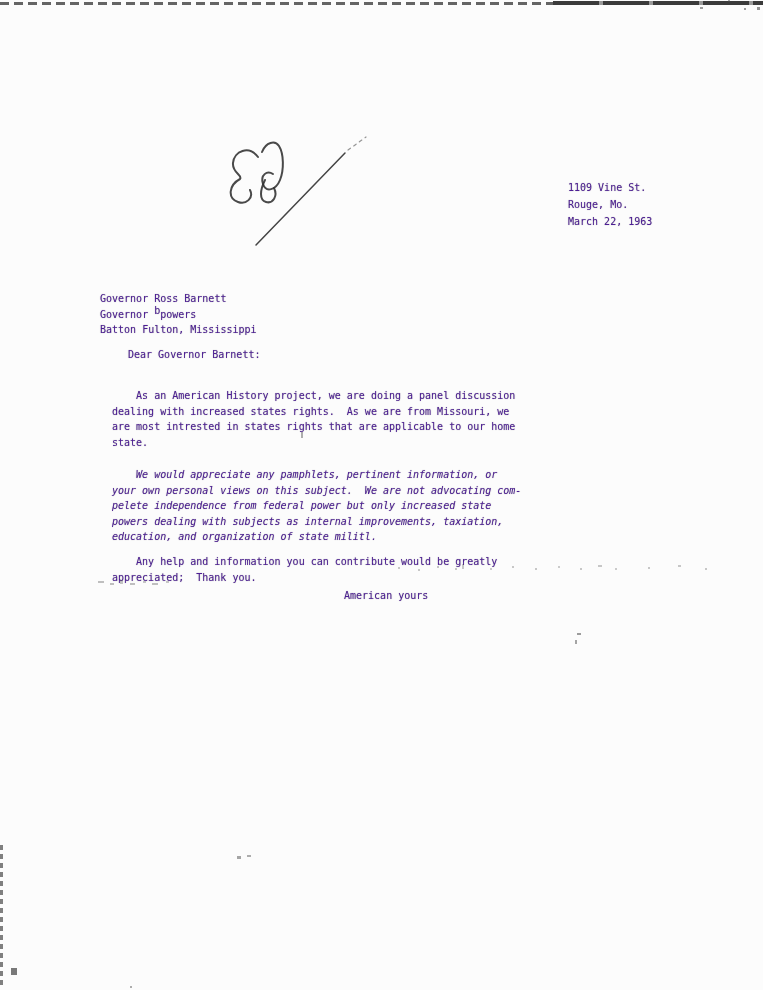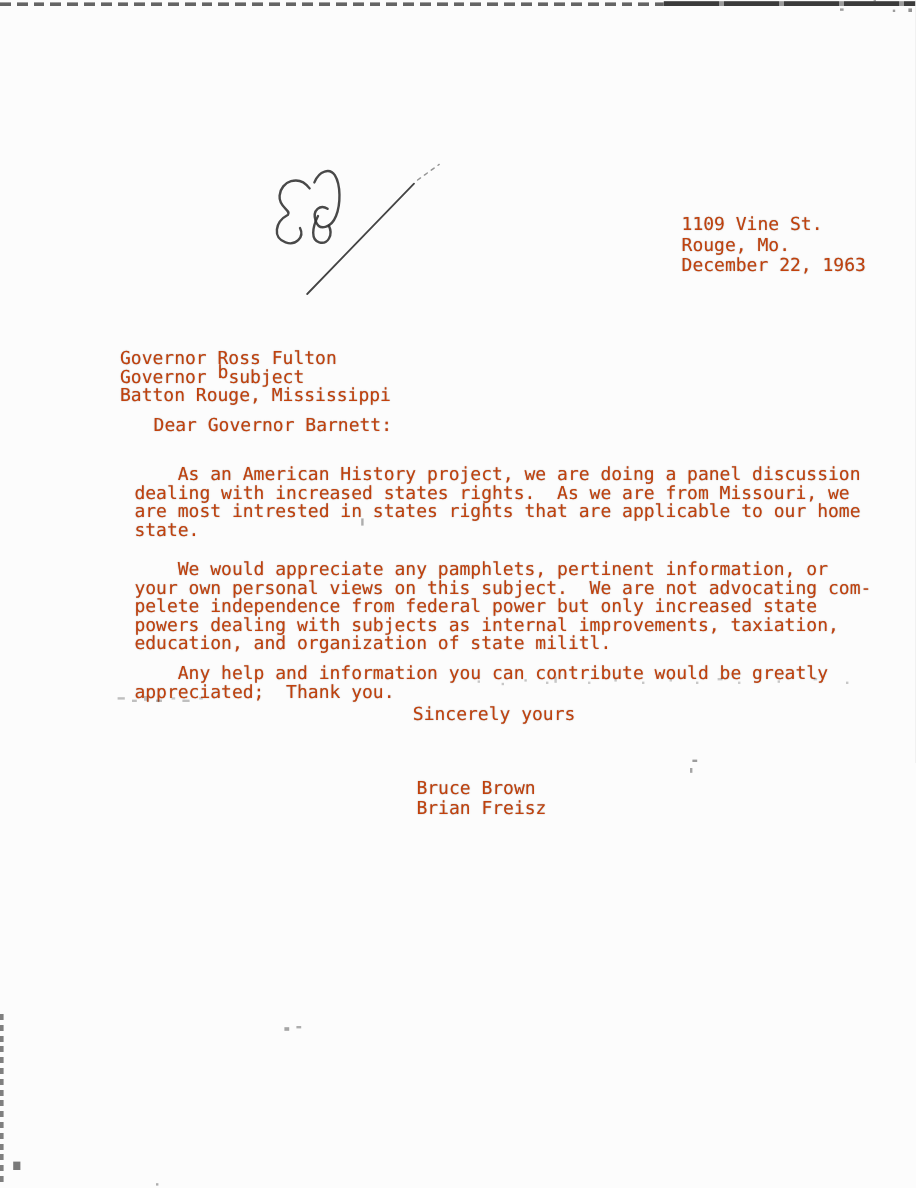--- a/index.html
+++ b/index.html
@@ -2,22 +2,22 @@
 <html><head>
 <meta charset="utf-8">
 <style>
   html,body{margin:0;padding:0;background:#e8e8e8;}
   .doc{
     position:relative;
     width:763px;height:990px;
     margin:0 auto;
     background:#fcfcfc;
     font-family:"DejaVu Sans Mono","Liberation Mono",monospace;
-    font-size:15px;
-    color:#c2410c;
+    font-size:10px;
+    color:#4c1d95;
     overflow:hidden;
   }
   .abs{position:absolute;}
   .txt{
     text-shadow:0 0 1px rgba(38,38,38,.45);
     letter-spacing:0;
   }
   .line{line-height:15.5px;white-space:pre;}
   .addr-line{line-height:17px;white-space:pre;}
   pre.para{
@@ -62,48 +62,44 @@
     <path d="M40,27 C31,15 16,21 15,33 C14,43 25,45 22,49 C11,55 9,68 20,72 C28,75 36,68 32,60" stroke-width="2" opacity=".88"></path>
     <path d="M44,22 C48,12 57,10 61,16 C66,24 66,40 62,50 C58,60 48,63 45,54 C42,45 49,40 55,44" stroke-width="2" opacity=".88"></path>
     <path d="M47,50 C42,60 41,70 48,72 C55,74 60,66 56,58" stroke-width="2" opacity=".88"></path>
     <path d="M38,115 L127,23" stroke-width="1.5" opacity=".9"></path>
     <path d="M130,20 L148,7" stroke-width="1.2" stroke-dasharray="3,4" opacity=".5"></path>
   </svg>
 
   <div class="abs txt" style="left:568px;top:179px;">
     <div class="addr-line">1109 Vine St.</div>
     <div class="addr-line">Rouge, Mo.</div>
-    <div class="addr-line">December 22, 1963</div>
+    <div class="addr-line">March 22, 1963</div>
   </div>
 
   <div class="abs txt" style="left:100px;top:291px;">
-    <div class="line">Governor Ross Fulton</div>
-    <div class="line"><span>Governor </span><span class="raised">b</span><span>subject</span></div>
-    <div class="line">Batton Rouge, Mississippi</div>
+    <div class="line">Governor Ross Barnett</div>
+    <div class="line"><span>Governor </span><span class="raised">b</span><span>powers</span></div>
+    <div class="line">Batton Fulton, Mississippi</div>
   </div>
 
   <div class="abs txt line" style="left:100px;top:347px;margin-left:28px;">Dear Governor Barnett:</div>
 
   <pre class="abs txt para" style="left:100px;top:376px;">    As an American History project, we are doing a panel discussion
 dealing with increased states rights.  As we are from Missouri, we
 are most intrested in states rights that are applicable to our home
 state.</pre>
-  <pre class="abs txt para" style="left:100px;top:455px;">    We would appreciate any pamphlets, pertinent information, or
+  <pre class="abs txt para" style="left:100px;top:455px;font-style:italic;">    We would appreciate any pamphlets, pertinent information, or
 your own personal views on this subject.  We are not advocating com-
 pelete independence from federal power but only increased state
 powers dealing with subjects as internal improvements, taxiation,
 education, and organization of state militl.</pre>
   <pre class="abs txt para" style="left:100px;top:542px;">    Any help and information you can contribute would be greatly
 appreciated;  Thank you.</pre>
 
-  <div class="abs txt line" style="left:344px;top:588px;">Sincerely yours</div>
-  <div class="abs txt" style="left:347px;top:650px;">
-    <div class="line">Bruce Brown</div>
-    <div class="line">Brian Freisz</div>
-  </div>
+  <div class="abs txt line" style="left:344px;top:588px;">American yours</div>
 
   <div class="speck" style="left:398px;top:567px;width:2px;height:2px;opacity:.3;"></div>
   <div class="speck" style="left:418px;top:569px;width:2px;height:2px;opacity:.3;"></div>
   <div class="speck" style="left:437px;top:566px;width:2px;height:2px;opacity:.32;"></div>
   <div class="speck" style="left:455px;top:568px;width:2px;height:2px;opacity:.3;"></div>
   <div class="speck" style="left:462px;top:564px;width:2px;height:5px;opacity:.3;"></div>
   <div class="speck" style="left:490px;top:568px;width:2px;height:2px;opacity:.28;"></div>
   <div class="speck" style="left:512px;top:566px;width:2px;height:2px;opacity:.3;"></div>
   <div class="speck" style="left:535px;top:568px;width:2px;height:2px;opacity:.3;"></div>
   <div class="speck" style="left:558px;top:566px;width:2px;height:2px;opacity:.28;"></div>

